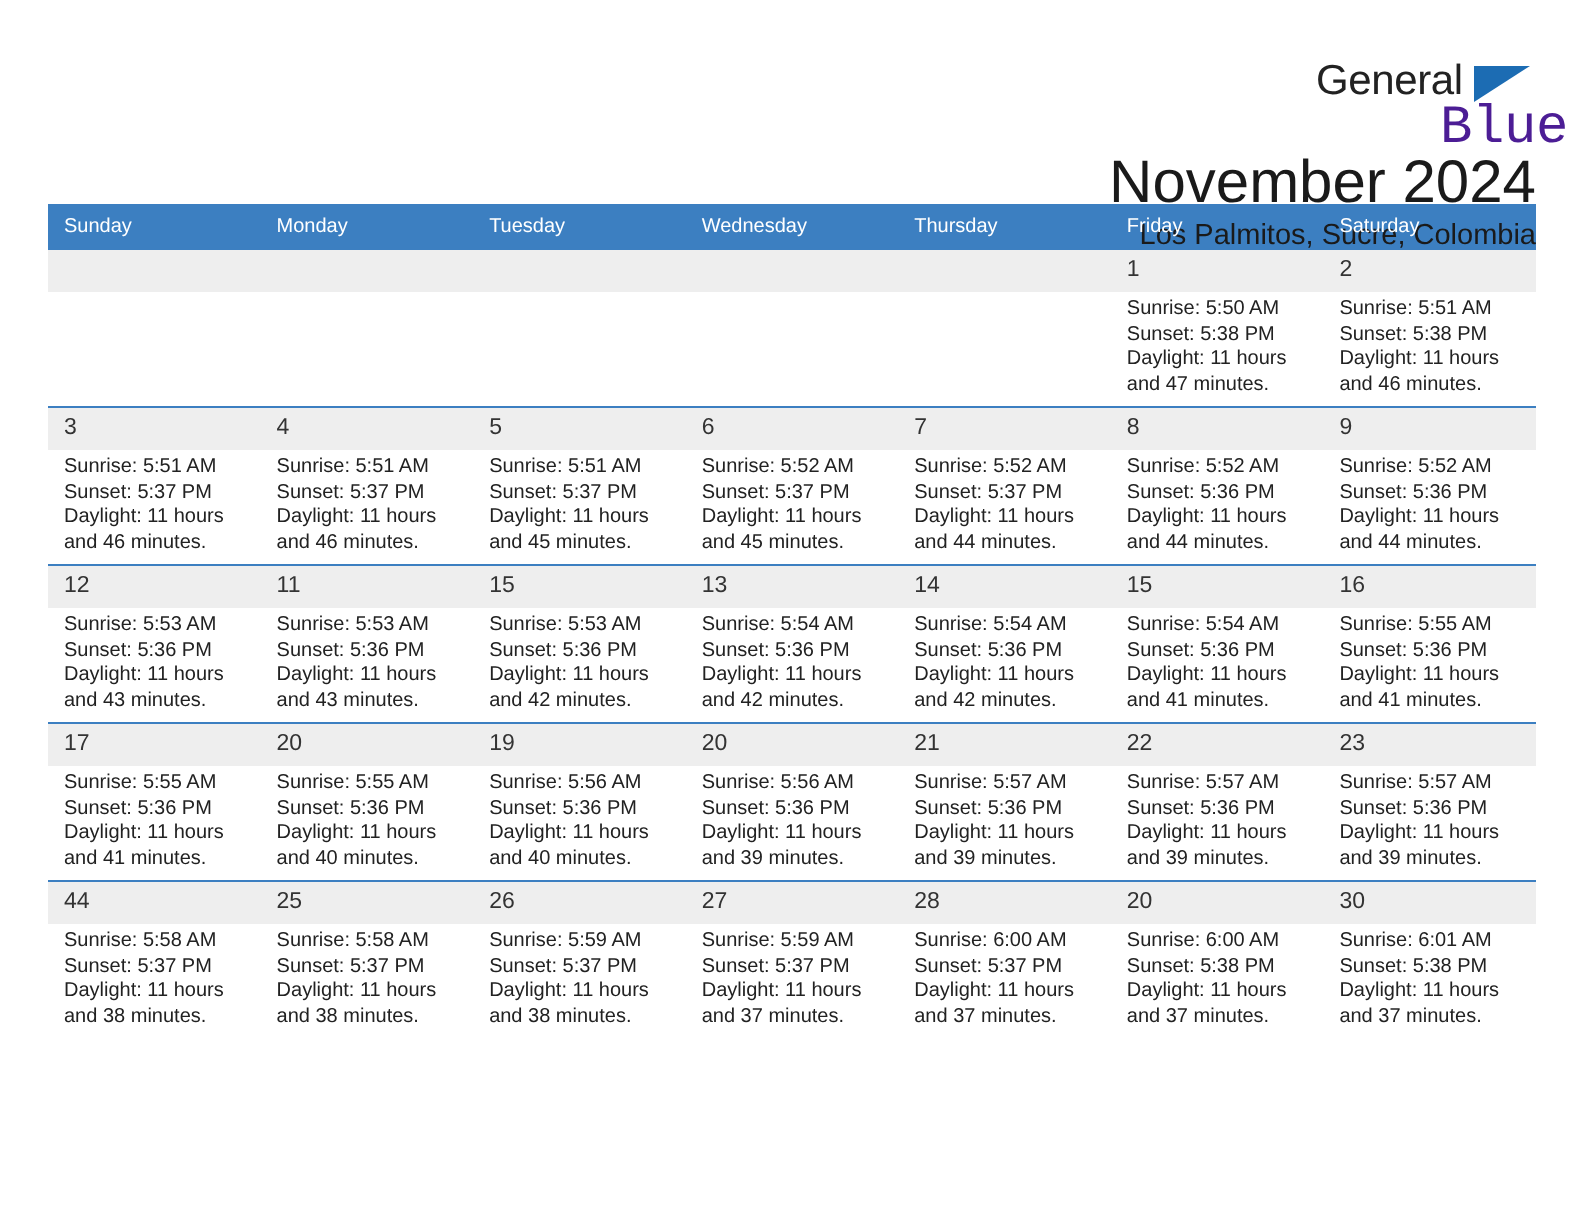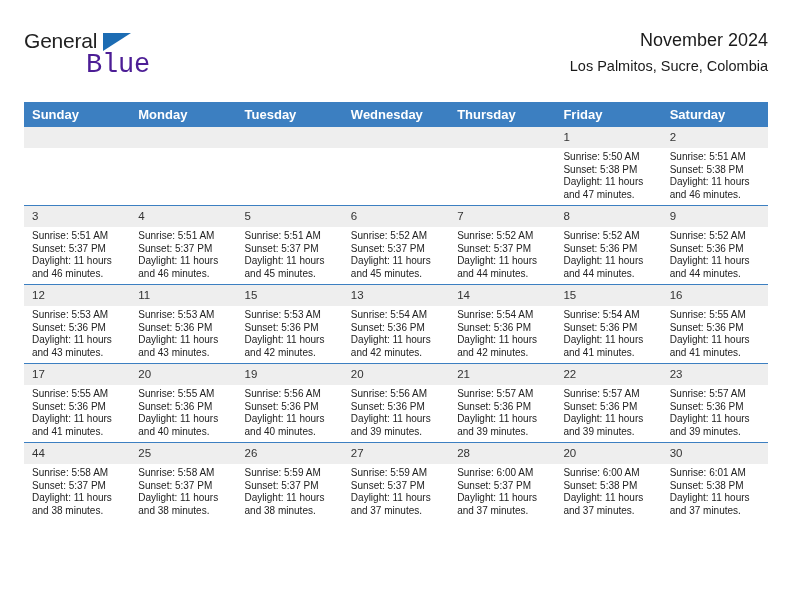--- a/index.html
+++ b/index.html
@@ -18,25 +18,26 @@
     position: relative;
     width: 792px;
     height: 612px;
     box-sizing: border-box;
     padding: 0 24px;
   }
 
   
   .header {
     display: flex;
-    align-items: flex-start;
+    align-items: flex-end;
     justify-content: space-between;
     height: 70px;
     padding-top: 24px;
     box-sizing: content-box;
+    flex-direction: column;
   }
   .logo {
     position: relative;
     width: 110px;
     height: 52px;
     flex: 0 0 auto;
   }
   .logo-general {
     position: absolute;
     left: 0;
@@ -62,21 +63,21 @@
     font-size: 27px;
     letter-spacing: -0.2px;
     color: #4c1d95;
     font-family: Liberation Mono, monospace;
   }
   .title-block {
     text-align: right;
     flex: 1 1 auto;
   }
   .cal-title {
-    font-size: 18px;
+    font-size: 30px;
     line-height: 32px;
     color: #1a1a1a;
     font-weight: normal;
     margin: 0;
   }
   .cal-subtitle {
     font-size: 14.5px;
     line-height: 20px;
     color: #1a1a1a;
     margin: 0 0 0 0;
@@ -86,22 +87,22 @@
   
   .calendar {
     width: 744px;
     border-collapse: collapse;
     table-layout: fixed;
     margin-top: 8px;
   }
   .calendar th {
     background: #3c7fc1;
     color: #ffffff;
-    font-weight: bold;
-    font-size: 13px;
+    font-weight: normal;
+    font-size: 10px;
     text-align: left;
     padding: 5px 0 5px 8px;
     height: 13px;
     vertical-align: middle;
   }
   .calendar td {
     vertical-align: top;
     padding: 0;
     width: 106.28px;
     height: 78px;

